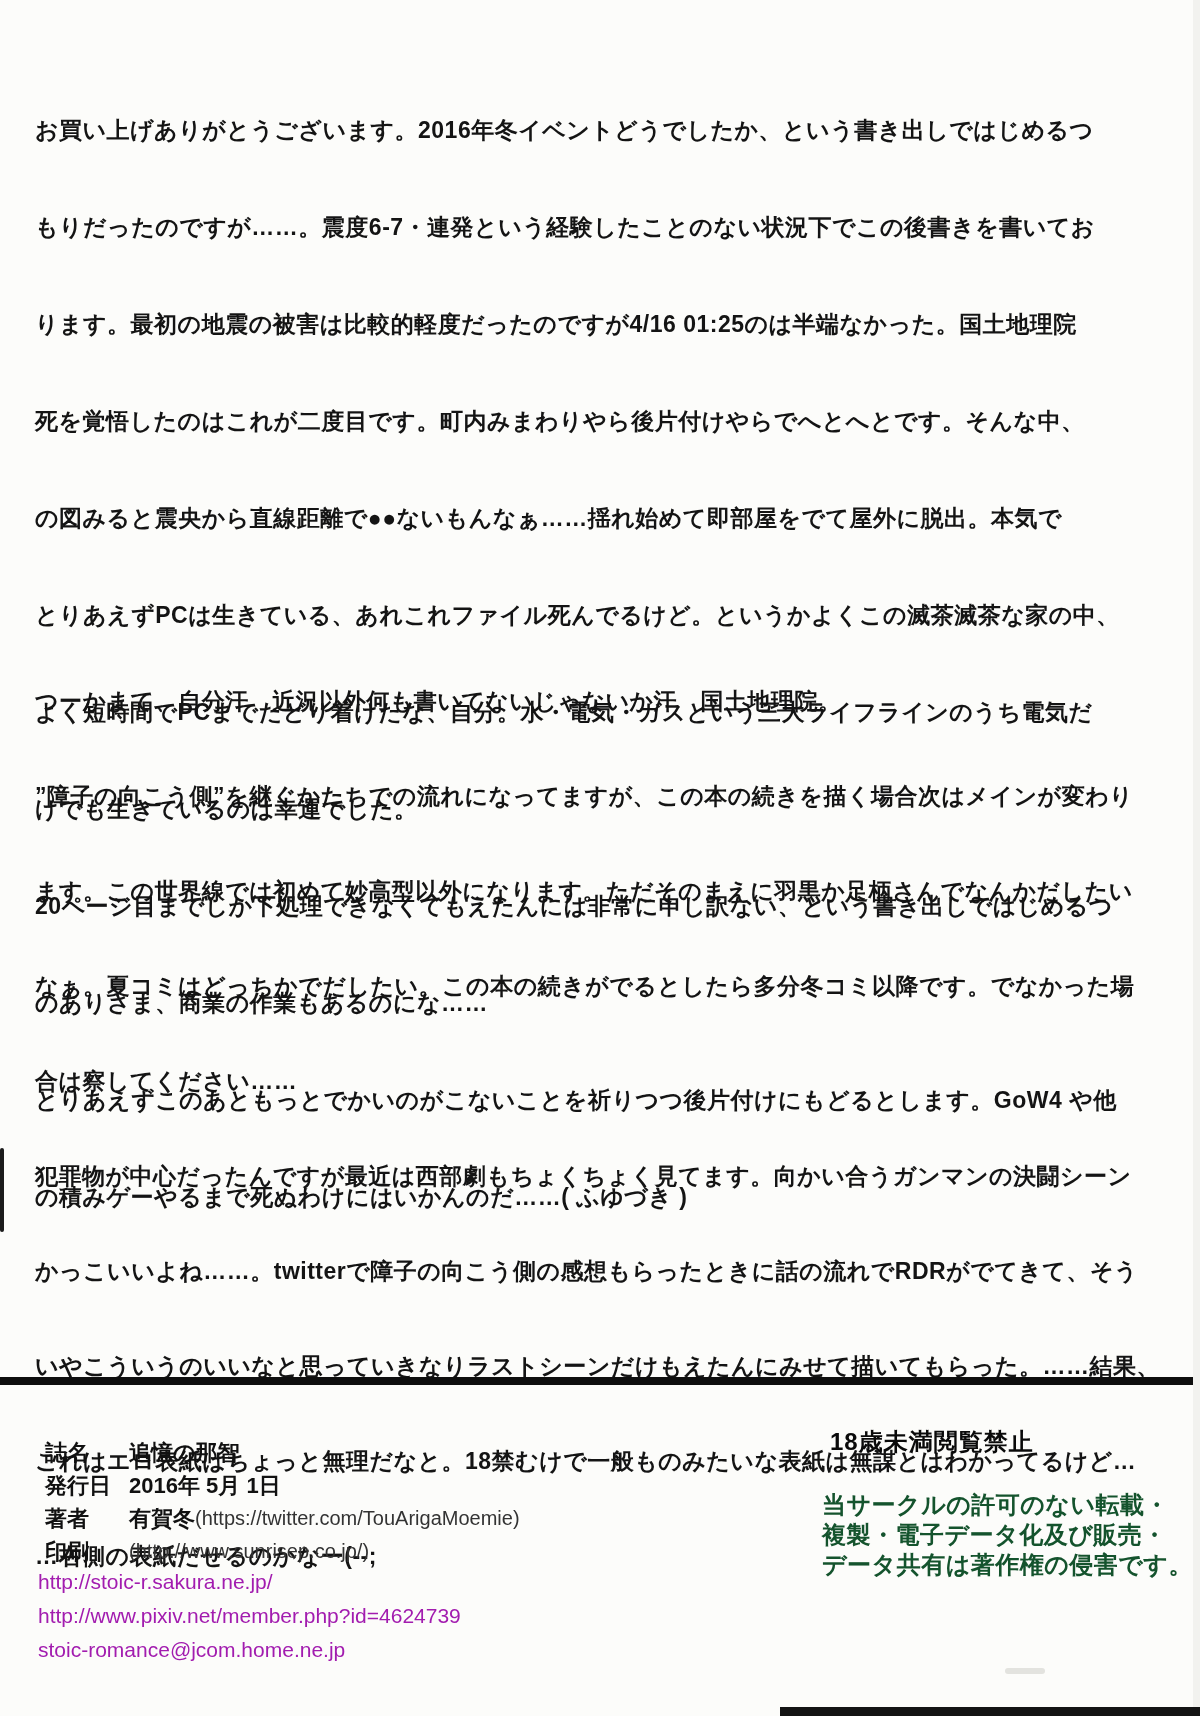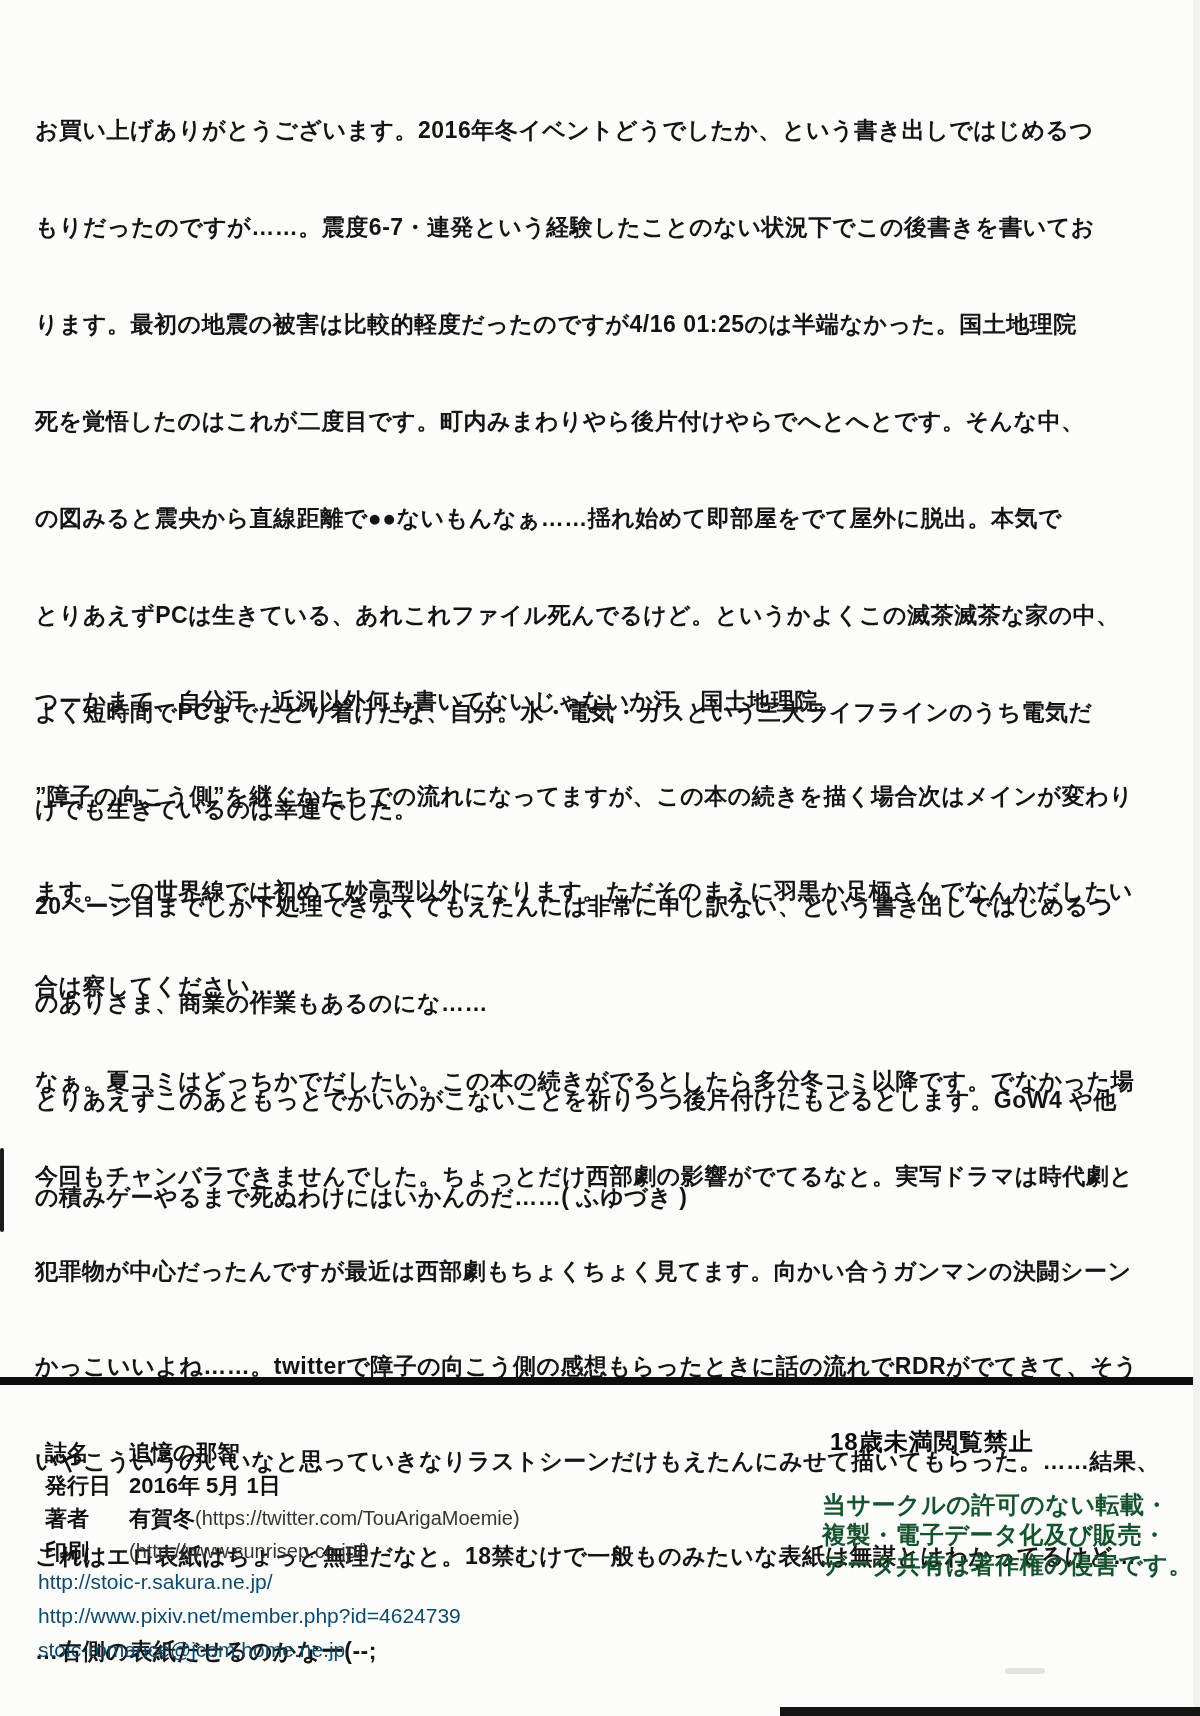--- a/index.html
+++ b/index.html
@@ -24,21 +24,21 @@
 
   
   .divider{position:absolute;left:0;top:1377px;width:1200px;height:8px;background:#0e0e0e;}
 
   
   .colophon{position:absolute;left:45px;top:1436px;}
   .colophon .row{display:flex;height:33px;line-height:33px;font-size:22px;font-weight:700;}
   .colophon .label{width:84px;flex:0 0 84px;}
   .colophon .value{white-space:pre;}
   .colophon .note{font-weight:400;font-size:20px;color:#333;}
-  .contacts{position:absolute;left:38px;top:1565px;font-size:21px;font-weight:400;color:#0c4a6e;}
+  .contacts{position:absolute;left:38px;top:1565px;font-size:21px;font-weight:400;color:#a21caf;}
   .contacts .contact-line{height:34px;line-height:34px;}
 
   
   .notice-heading{
     position:absolute;left:830px;top:1426px;width:340px;
     font-size:24px;font-weight:700;letter-spacing:1px;color:#0a0a0a;
     white-space:nowrap;
   }
   .notice-body{
     position:absolute;left:822px;top:1490px;width:360px;
@@ -69,23 +69,22 @@
     <div class="line">20ページ目までしか下処理できなくてもえたんには非常に申し訳ない、という書き出しではじめるつ</div>
     <div class="line">のありさま、商業の作業もあるのにな……</div>
     <div class="line">とりあえずこのあともっとでかいのがこないことを祈りつつ後片付けにもどるとします。GoW4 や他</div>
     <div class="line">の積みゲーやるまで死ぬわけにはいかんのだ……( ふゆづき )</div>
   </div>
 
   <div class="para para2">
     <div class="line">つーかまて、自分汗　近況以外何も書いてないじゃないか汗　国土地理院。</div>
     <div class="line">”障子の向こう側”を継ぐかたちでの流れになってますが、この本の続きを描く場合次はメインが変わり</div>
     <div class="line">ます。この世界線では初めて妙高型以外になります。ただそのまえに羽黒か足柄さんでなんかだしたい</div>
+    <div class="line">なぁ。夏コミはどっちかでだしたい。この本の続きがでるとしたら多分冬コミ以降です。でなかった場</div>
     <div class="line">合は察してください……</div>
-    <div class="line">なぁ。夏コミはどっちかでだしたい。この本の続きがでるとしたら多分冬コミ以降です。でなかった場</div>
-    <div class="line">今回もチャンバラできませんでした。ちょっとだけ西部劇の影響がでてるなと。実写ドラマは時代劇と</div>
     <div class="line">犯罪物が中心だったんですが最近は西部劇もちょくちょく見てます。向かい合うガンマンの決闘シーン</div>
     <div class="line">かっこいいよね……。twitterで障子の向こう側の感想もらったときに話の流れでRDRがでてきて、そう</div>
     <div class="line">いやこういうのいいなと思っていきなりラストシーンだけもえたんにみせて描いてもらった。……結果、</div>
     <div class="line">これはエロ表紙はちょっと無理だなと。18禁むけで一般ものみたいな表紙は無謀とはわかってるけど…</div>
     <div class="line">…右側の表紙だせるのかなー(--;</div>
     
     
     
   </div>
 

